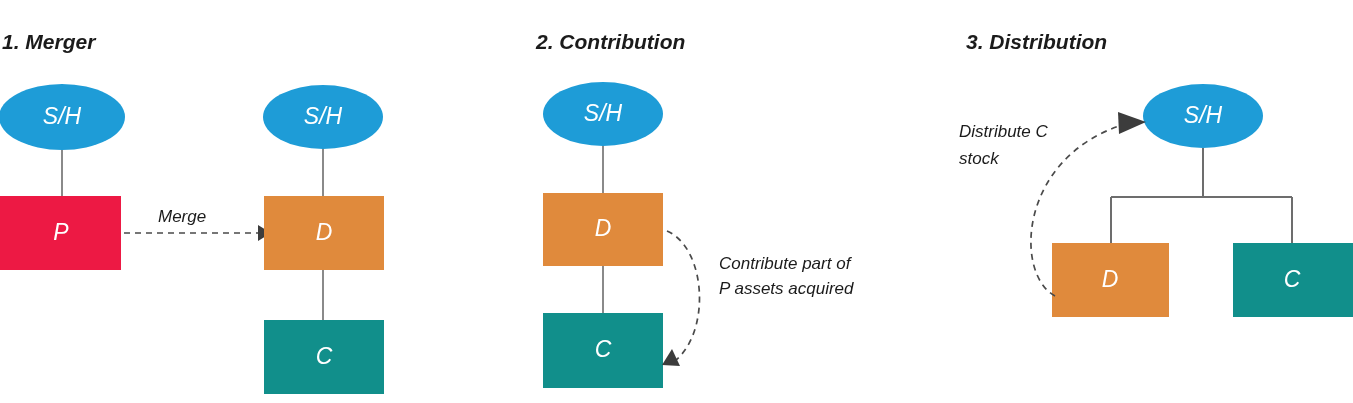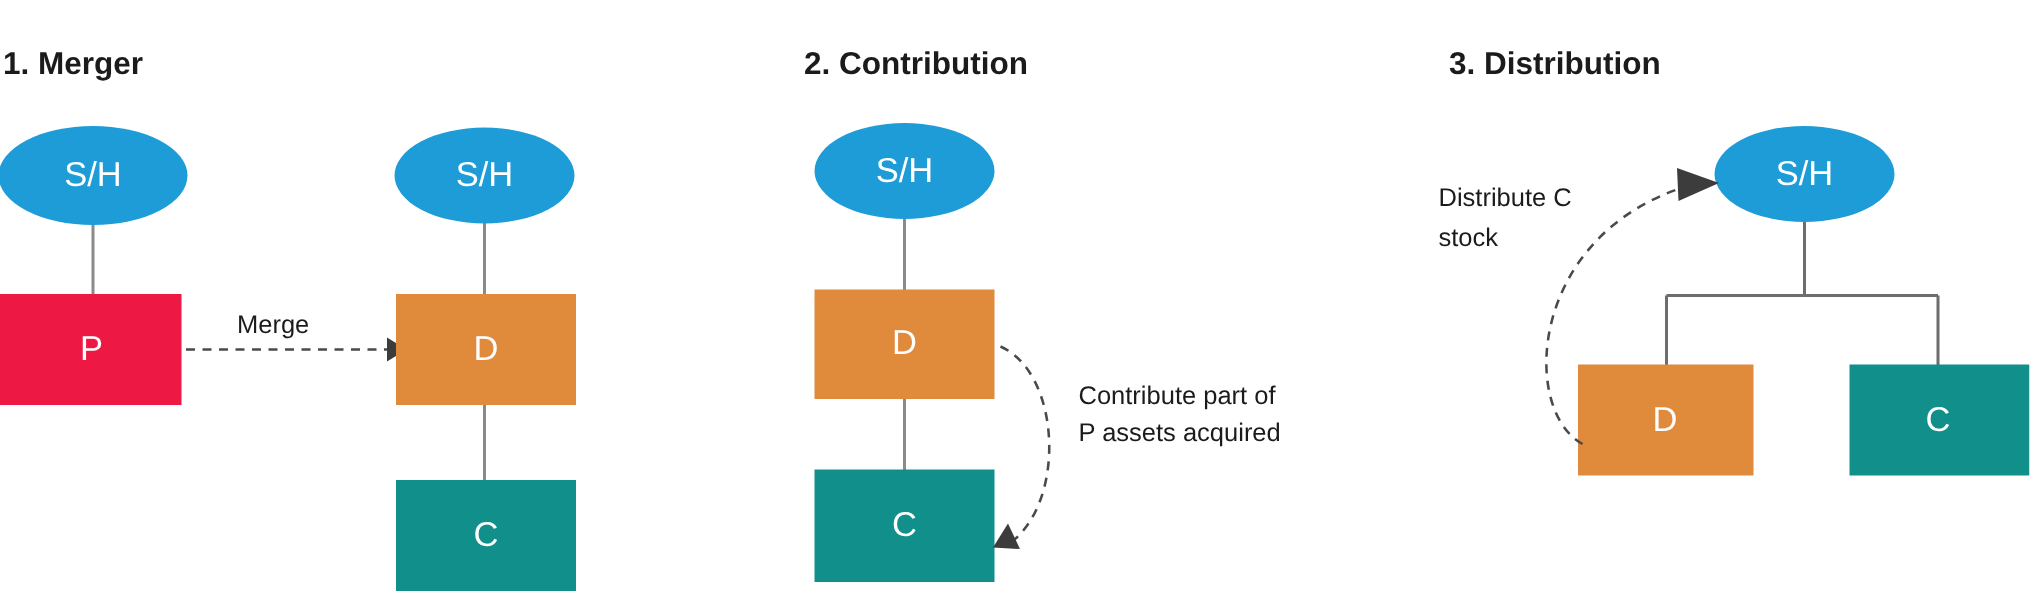--- a/index.html
+++ b/index.html
@@ -13,20 +13,21 @@
     position: relative;
     overflow: hidden;
     font-family: "Liberation Sans", sans-serif;
     -webkit-font-smoothing: antialiased;
   }
   #diagram-root {
     position: absolute;
     inset: 0;
     width: 1353px;
     height: 403px;
+    font-style: italic;
   }
   svg.diagram-canvas {
     position: absolute;
     left: 0;
     top: 0;
     width: 1353px;
     height: 403px;
     display: block;
   }
   .panel-title {

